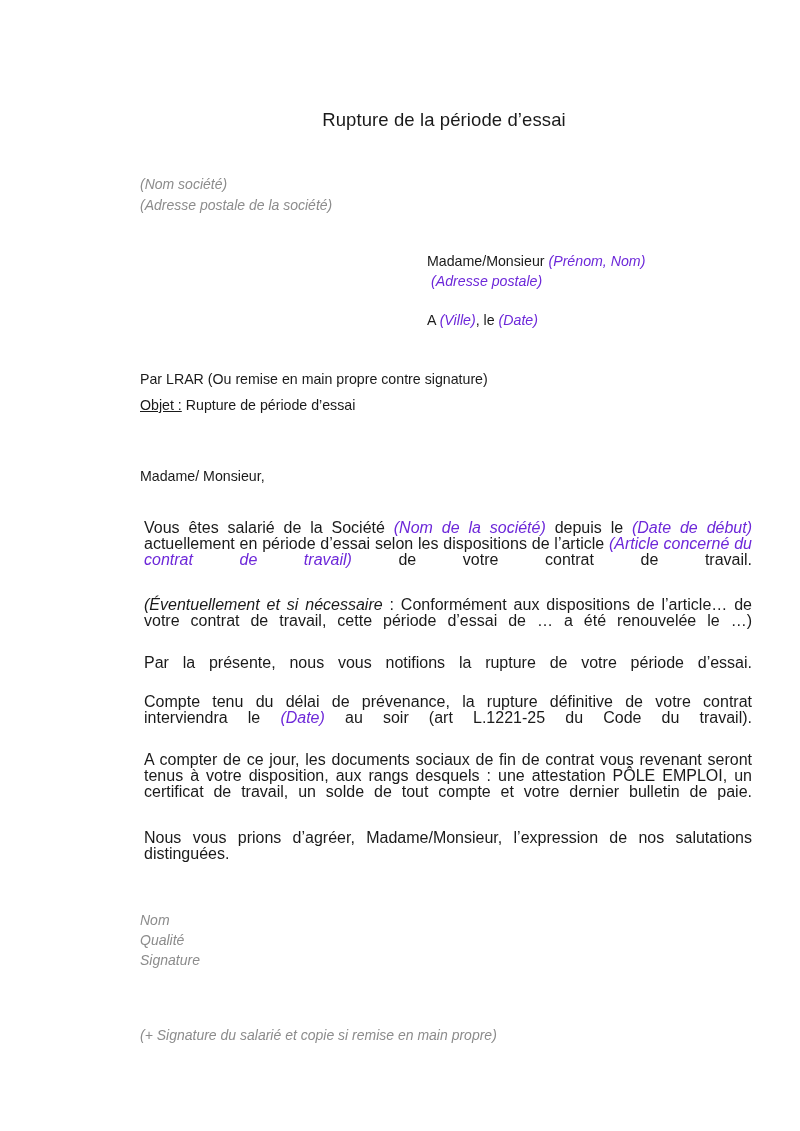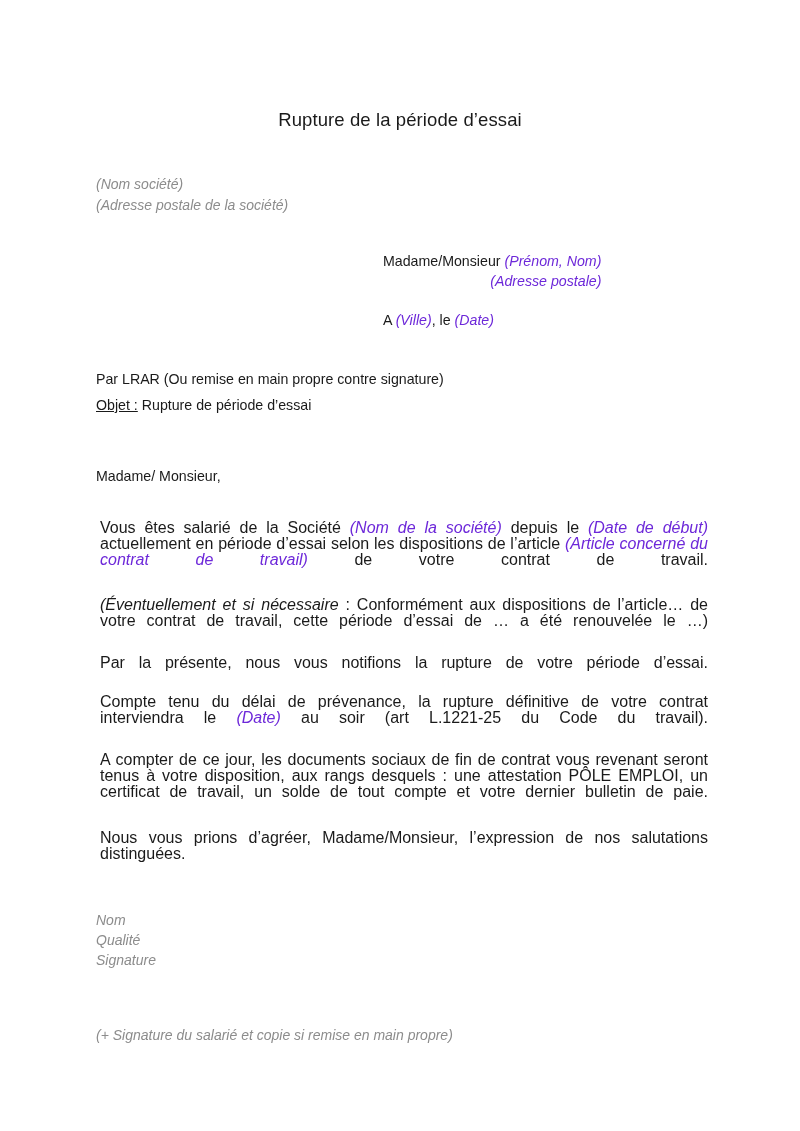--- a/index.html
+++ b/index.html
@@ -14,20 +14,21 @@
     position: relative;
     font-family: "Liberation Sans", sans-serif;
     color: #1a1a1a;
     overflow: hidden;
   }
 
   .page {
     position: absolute;
     inset: 0;
     background: #ffffff;
+    margin-left: 44px;
   }
 
   
   .ph {               
     color: #6d28d9;
     font-style: italic;
   }
   .it { font-style: italic; }
   .ul { text-decoration: underline; }
 
@@ -59,21 +60,21 @@
 
   
   .recipient {
     position: absolute;
     left: 383px;
     top: 251px;
     font-size: 14.2px;
     line-height: 20px;
     color: #1a1a1a;
   }
-  .recipient .addr { padding-left: 4px; text-align: right; }
+  .recipient .addr { padding-left: 4px; }
 
   
   .place-date {
     position: absolute;
     left: 383px;
     top: 310px;
     font-size: 14.2px;
     line-height: 20px;
     color: #1a1a1a;
   }

